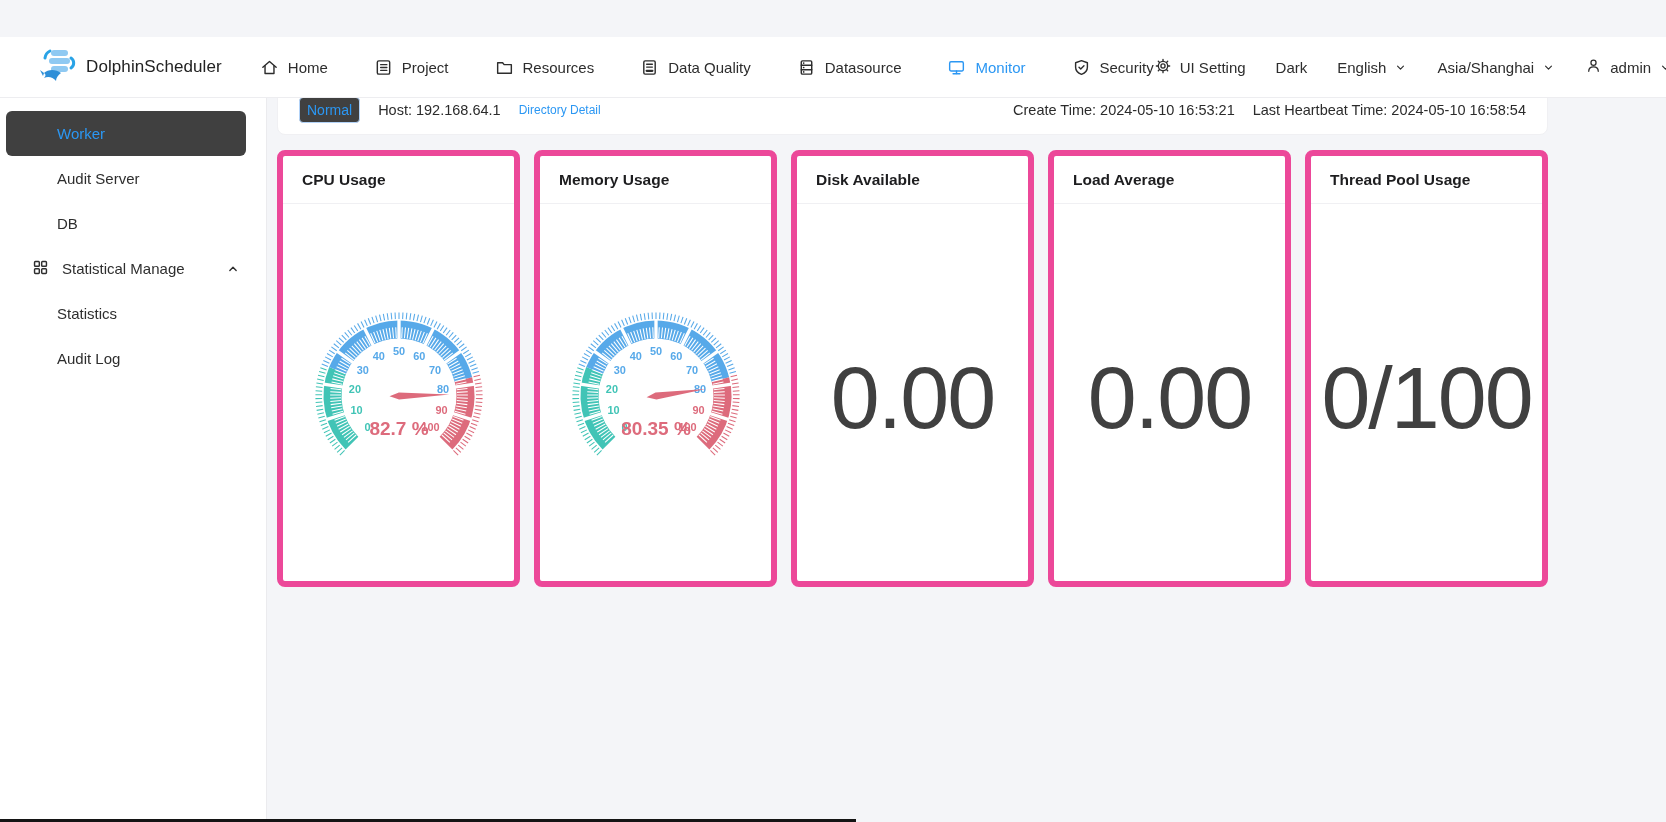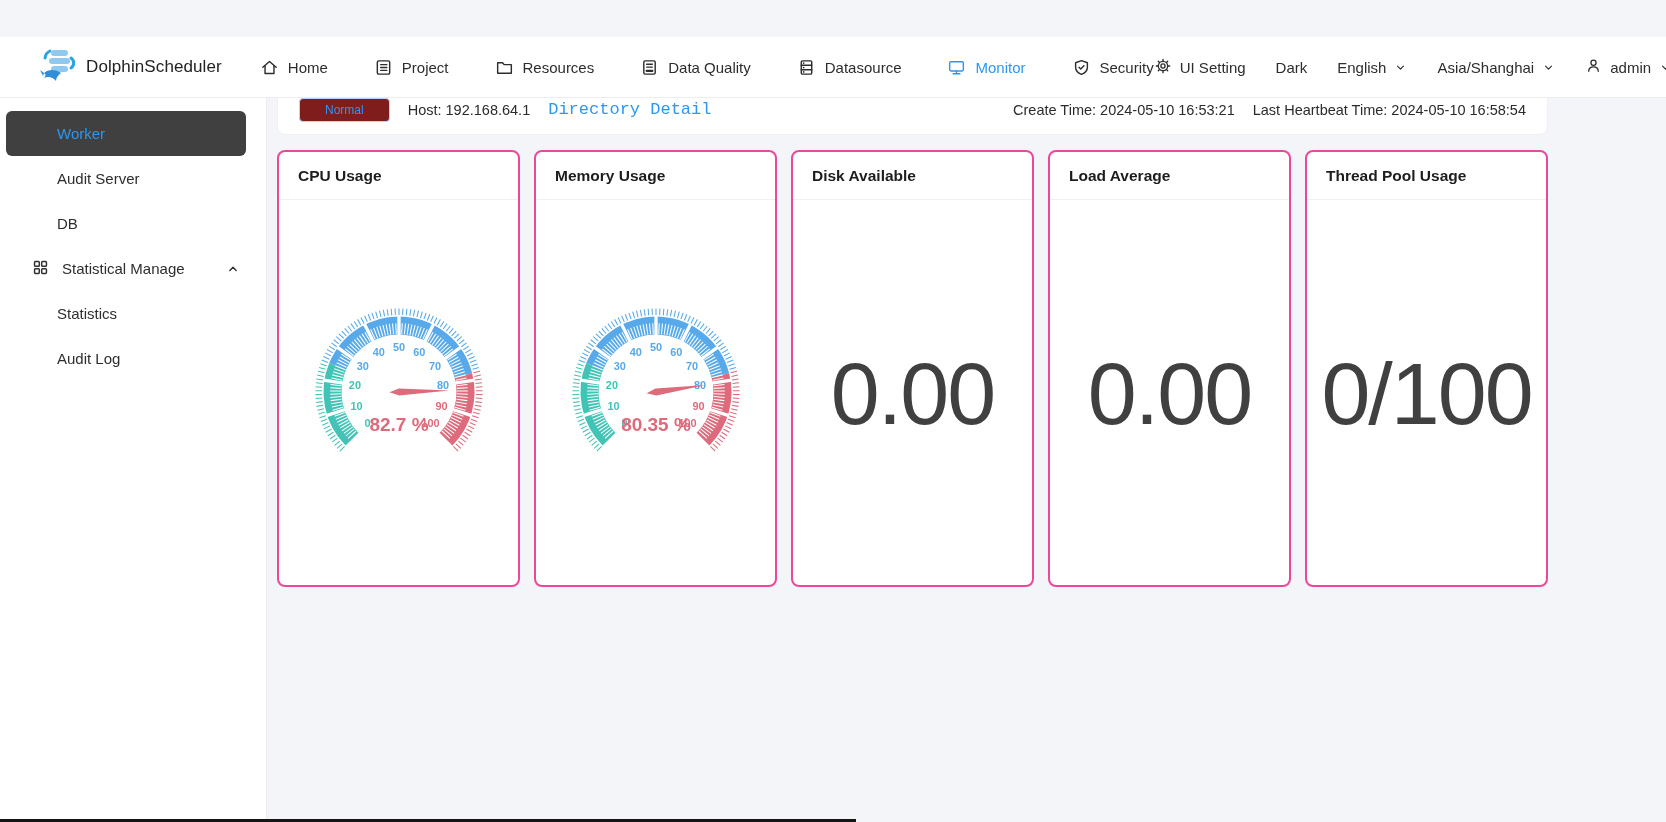--- a/index.html
+++ b/index.html
@@ -30,28 +30,28 @@
                border-radius:6px; font-size:15px; color:#2e2e2e; cursor:pointer; }
   .side-item.selected { background:#404040; color:#2b97f3; }
   .side-scrollthumb { position:absolute; left:262px; top:347px; width:4px; height:70px;
                       background:#a5a5aa; border-radius:2px; }
 
   
   .content { position:absolute; top:61px; left:268px; right:0; bottom:0; }
   .status-card { position:absolute; top:23px; left:9px; width:1271px; height:51px; background:#fff;
                  border:1px solid #f0f0f3; border-radius:8px; display:flex; align-items:center;
                  padding:0 21px; gap:18px; }
-  .badge { font-size:12px; color:#2b97f3; background:#7f1d1d; border:1px solid #b3d3f8;
-           border-radius:4px; padding:4px 25px; cursor:default; }
+  .badge { font-size:14px; color:#2b97f3; background:#404040; border:1px solid #b3d3f8;
+           border-radius:4px; padding:4px 7px; cursor:default; }
   .host-text { font-size:14.5px; color:#2b2b2b; }
-  .dir-link { font-size:17px; color:#2b97f3; cursor:pointer;font-family:Liberation Mono, monospace; }
+  .dir-link { font-size:12px; color:#2b97f3; cursor:pointer; }
   .status-right { margin-left:auto; display:flex; gap:18px; font-size:14.5px; color:#2b2b2b; }
 
   .cards { position:absolute; top:89px; left:9px; width:1271px; display:flex; gap:14px; }
-  .card { width:243px; height:437px; background:#fff; border:2px solid #ec4899; border-radius:8px; overflow:hidden; }
+  .card { width:243px; height:437px; background:#fff; border:6px solid #ec4899; border-radius:8px; overflow:hidden; }
   .card-header { height:48px; border-bottom:1px solid #f0f0f3; display:flex; align-items:center;
                  padding:0 19px; font-size:15.5px; font-weight:600; color:#1d1d1f; }
   .card-body { height:388px; display:flex; align-items:center; justify-content:center; }
   .big-stat { font-size:88px; font-weight:400; color:#404040; letter-spacing:-2px; line-height:1; }
 
   .h-scrollbar { position:absolute; left:0; bottom:0; width:856px; height:3px; background:#141414; z-index:9; }
 </style>
 </head>
 <body>
 

